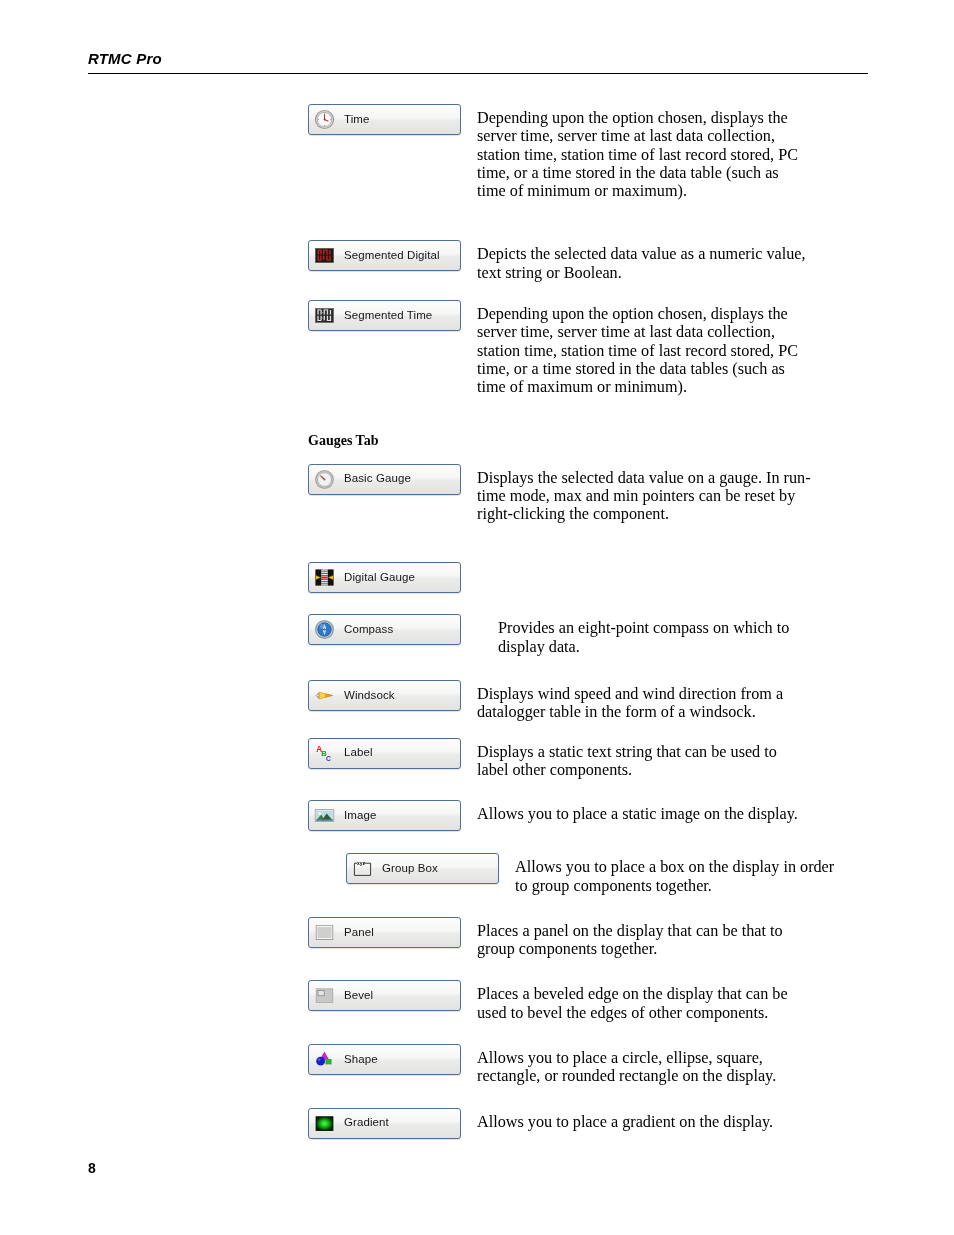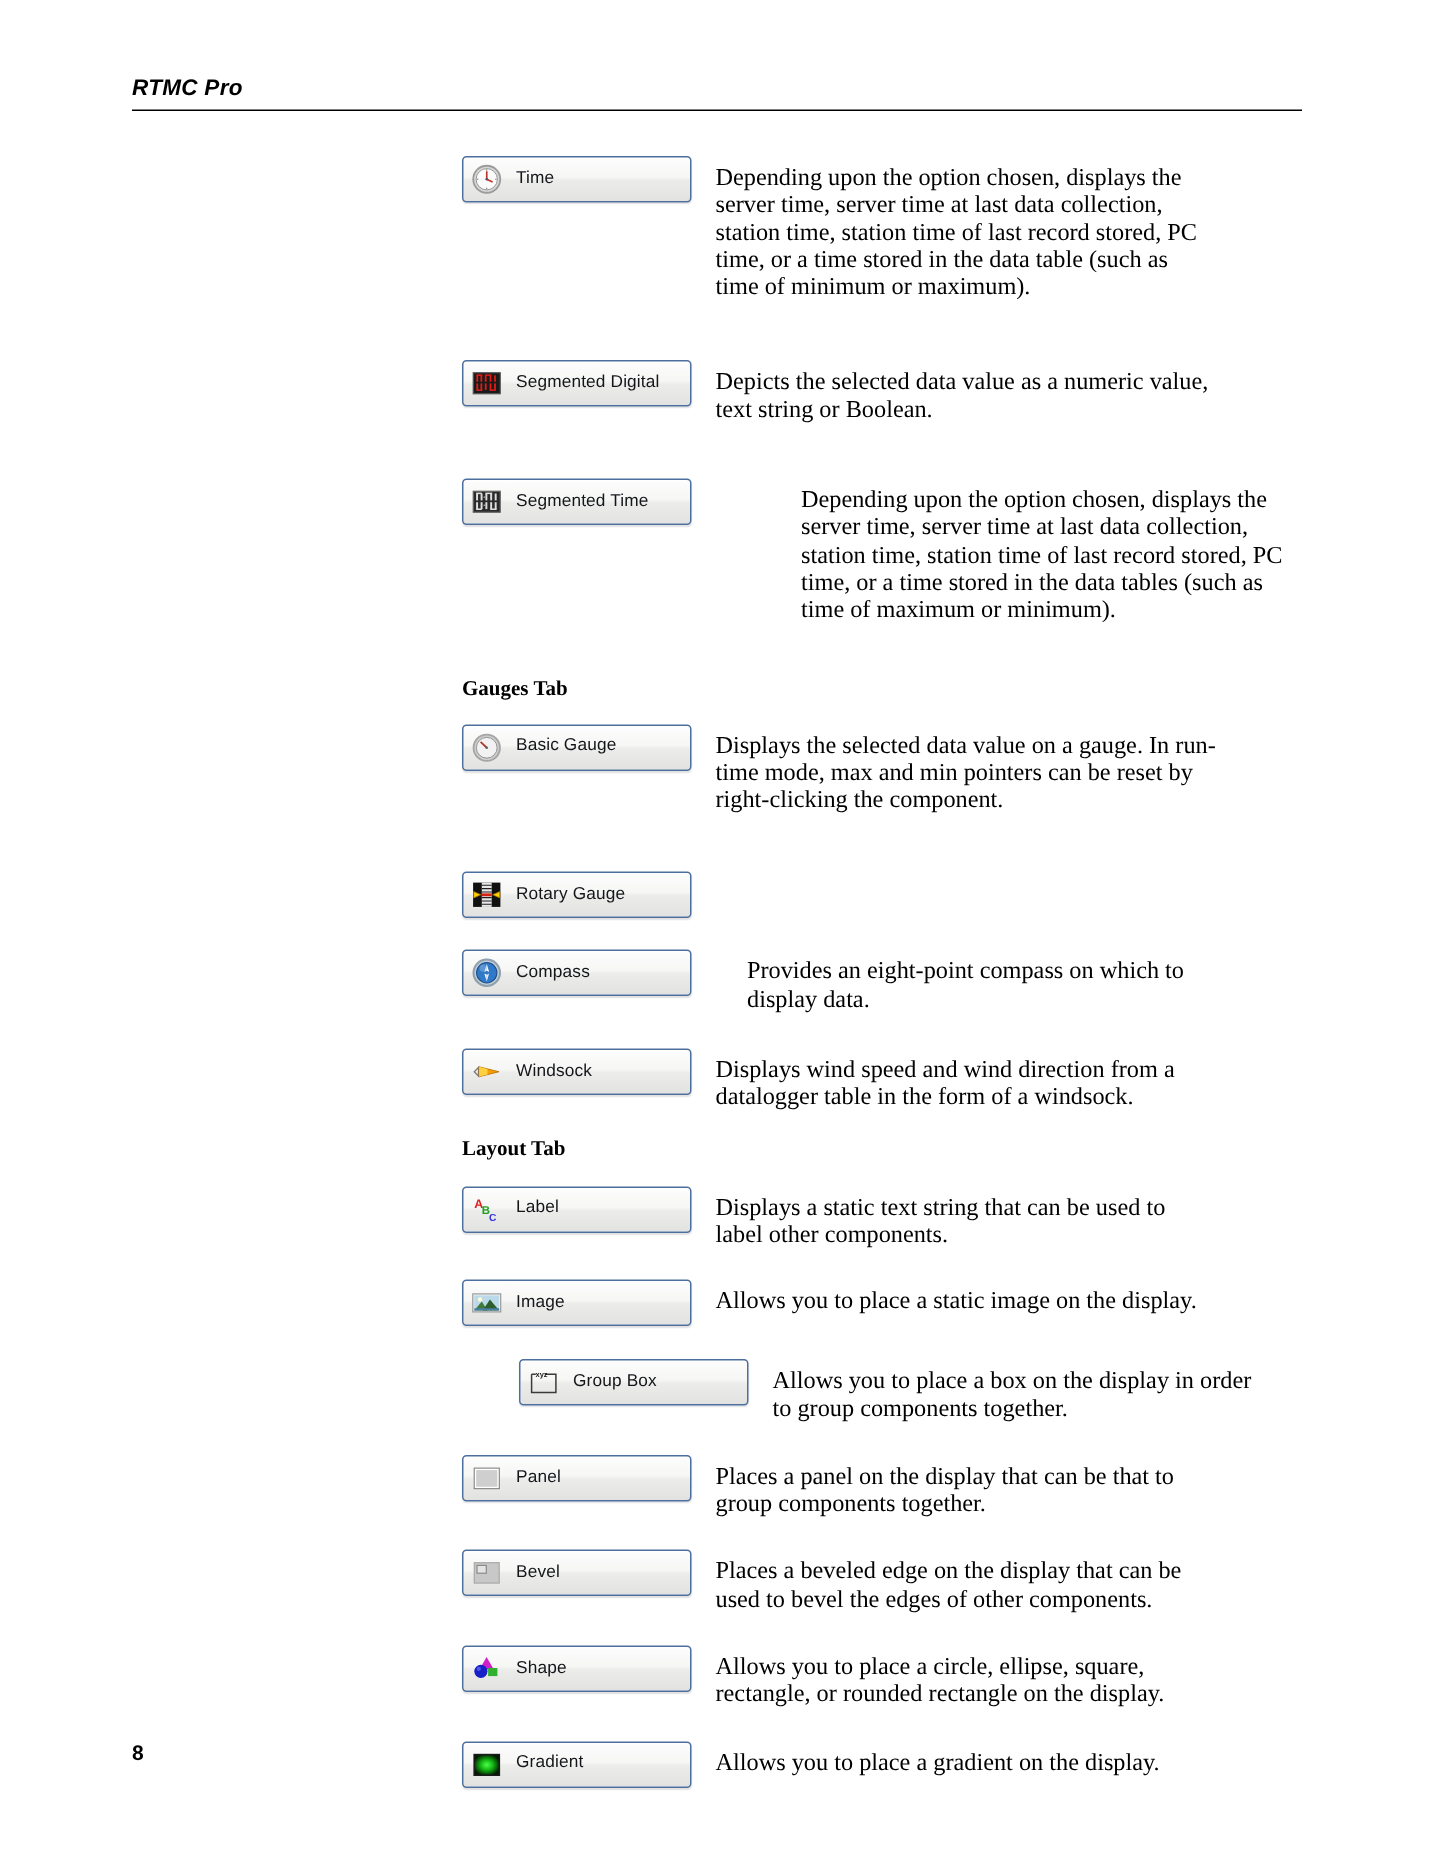--- a/index.html
+++ b/index.html
@@ -179,21 +179,21 @@
             <rect x="3.6" y="14.6" width="4" height="1"></rect>
             <rect x="12.4" y="14.6" width="4.2" height="1"></rect>
           </g>
         </svg>
       </span>
       <span class="btn-label">Segmented Digital</span>
     </div>
     <div class="comp-desc">Depicts the selected data value as a numeric value, text string or Boolean.</div>
   </div>
 
-  <div class="comp-row" style="margin-top:37px;justify-content:space-between;">
+  <div class="comp-row" style="margin-top:18px;">
     <div class="comp-button">
       <span class="btn-icon">
         <svg width="21" height="21" viewBox="0 0 21 21">
           <rect x="1.5" y="3.5" width="18" height="14" fill="#2a2a2a" stroke="#666" stroke-width="0.8"></rect>
           <g fill="#dedede">
             <rect x="3.4" y="5.0" width="1.3" height="4.6"></rect>
             <rect x="3.4" y="10.8" width="1.3" height="4.6"></rect>
             <rect x="6.4" y="5.0" width="1.3" height="4.6"></rect>
             <rect x="6.4" y="10.8" width="1.3" height="4.6"></rect>
             <rect x="9.6" y="5.0" width="1.3" height="4.6"></rect>
@@ -250,21 +250,21 @@
             <line x1="7.2" y1="8.6" x2="13.8" y2="8.6"></line>
             <line x1="7.2" y1="12.4" x2="13.8" y2="12.4"></line>
             <line x1="7.2" y1="14.6" x2="13.8" y2="14.6"></line>
             <line x1="7.2" y1="16.8" x2="13.8" y2="16.8"></line>
           </g>
           <rect x="7.2" y="9.6" width="6.6" height="1.9" fill="#d82010"></rect>
           <polygon points="1.8,8.4 6.6,10.5 1.8,12.6" fill="#ffd000" stroke="#a07000" stroke-width="0.5"></polygon>
           <polygon points="19.2,8.4 14.4,10.5 19.2,12.6" fill="#ffd000" stroke="#a07000" stroke-width="0.5"></polygon>
         </svg>
       </span>
-      <span class="btn-label">Rotary Gauge</span>
+      <span class="btn-label">Digital Gauge</span>
     </div>
   </div>
 
   <div class="comp-row" style="margin-top:21px;margin-bottom:16px;gap:21px;">
     <div class="comp-button">
       <span class="btn-icon">
         <svg width="21" height="21" viewBox="0 0 21 21">
           <circle cx="10.5" cy="10.5" r="9.5" fill="#8fa0ae"></circle>
           <circle cx="10.5" cy="10.5" r="8.1" fill="#c3ced6"></circle>
           <circle cx="10.5" cy="10.5" r="6.8" fill="#2f79c8"></circle>
@@ -288,23 +288,20 @@
           <polygon points="2.2,10.5 5.0,7.6 5.0,13.4" fill="none" stroke="#7a7a7a" stroke-width="0.9"></polygon>
           <polygon points="5.4,7.2 18.6,10.5 5.4,13.8" fill="#f5a000" stroke="#c07000" stroke-width="0.6"></polygon>
           <polygon points="5.4,7.2 11.0,8.6 11.0,12.4 5.4,13.8" fill="#ffd84d" opacity="0.85"></polygon>
         </svg>
       </span>
       <span class="btn-label">Windsock</span>
     </div>
     <div class="comp-desc">Displays wind speed and wind direction from a datalogger table in the form of a windsock.</div>
   </div>
 
-  <div class="heading-block-layout" style="margin-top:18px;margin-bottom:16px;">
-    <h2 class="section-heading">Layout Tab</h2>
-  </div>
 
   <div class="comp-row" style="margin-bottom:18px;">
     <div class="comp-button">
       <span class="btn-icon">
         <svg width="21" height="21" viewBox="0 0 21 21">
           <text x="2.2" y="9.0" font-family="Liberation Sans, sans-serif" font-size="8.2" font-weight="bold" fill="#e02020">A</text>
           <text x="7.2" y="13.4" font-family="Liberation Sans, sans-serif" font-size="7.6" font-weight="bold" fill="#20a020">B</text>
           <text x="12.0" y="18.0" font-family="Liberation Sans, sans-serif" font-size="6.8" font-weight="bold" fill="#3030dd">C</text>
         </svg>
       </span>

